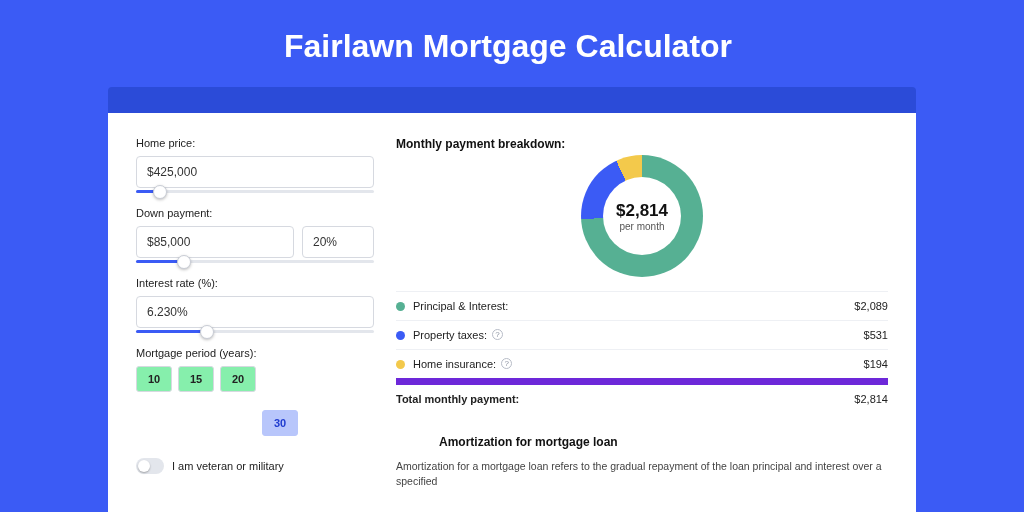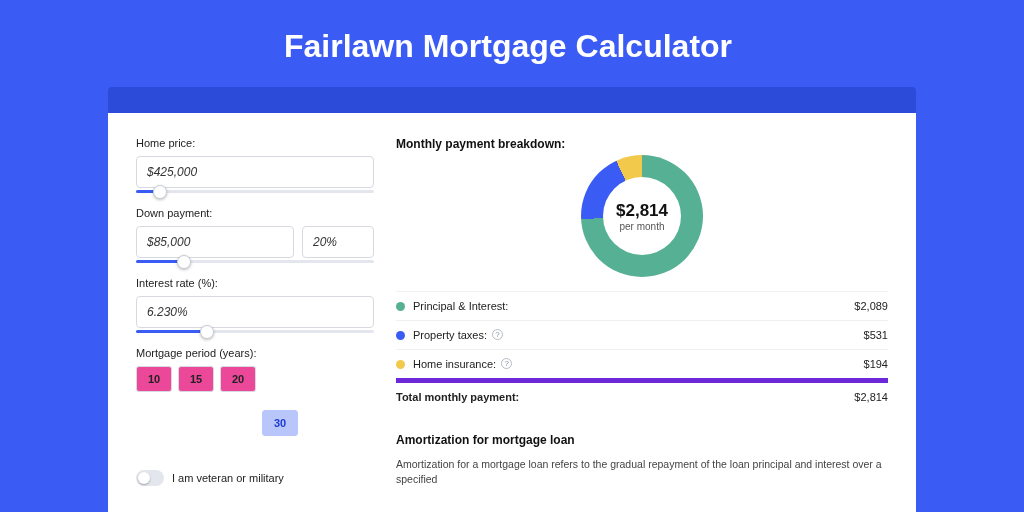--- a/index.html
+++ b/index.html
@@ -42,21 +42,20 @@
   }
   .text-input {
     width: 100%;
     border: 1px solid #d6d9e0;
     border-radius: 4px;
     height: 32px;
     padding: 0 10px;
     font-size: 12px;
     color: #333;
     margin-bottom: 4px;
-    font-style: italic;
   }
   .field-block { margin-bottom: 14px; }
   .slider-track {
     position: relative;
     height: 3px;
     background: #e3e6ec;
     border-radius: 2px;
     margin-top: -2px;
   }
   .slider-fill {
@@ -74,35 +73,35 @@
     border: 1px solid #c9cdd6;
     box-shadow: 0 1px 3px rgba(0,0,0,0.25);
     transform: translate(-50%, -50%);
   }
   .down-row { display: flex; gap: 8px; }
   .down-row .text-input:first-child { flex: 1; }
   .down-row .text-input:last-child { width: 72px; }
   .period-row { display: flex; gap: 6px; }
   .period-btn {
     border: 1px solid #d6d9e0;
-    background: #ec4899;
+    background: #86efac;
     border-radius: 3px;
     width: 36px; height: 26px;
     font-size: 11px;
     font-weight: 600;
     color: #222;
     cursor: pointer;
   }
   .period-btn.selected {
     background: #b8c6fb;
     border-color: #b8c6fb;
     color: #1f3bcf;
     margin-top: 44px;
   }
-  .toggle-row { display: flex; align-items: center; gap: 8px; margin-top: 34px; }
+  .toggle-row { display: flex; align-items: center; gap: 8px; margin-top: 22px; }
   .toggle {
     width: 28px; height: 16px;
     background: #e3e6ec;
     border-radius: 10px;
     position: relative;
     cursor: pointer;
   }
   .toggle::after {
     content: "";
     position: absolute;
@@ -160,37 +159,38 @@
     color: #222;
   }
   .breakdown-row:first-of-type { border-top: 1px solid #eef0f4; }
   .br-dot {
     width: 9px; height: 9px;
     border-radius: 50%;
     margin-right: 8px;
   }
   .br-label { flex: 1; display: flex; gap: 5px;}
   .br-val { font-weight: 400; }
-  .breakdown-row.total { font-weight: 700; border-top: 5px solid #6d28d9;}
+  .breakdown-row.total { font-weight: 700; border-top: 7px solid #6d28d9;}
   .info-icon {
     width: 11px; height: 11px;
     border: 1px solid #b7bcc7;
     border-radius: 50%;
     display: inline-flex;
     align-items: center;
     justify-content: center;
     font-size: 8px;
     color: #8b92a1;
   }
   .amort-title {
     font-size: 12px;
     font-weight: 700;
     color: #111;
     margin-top: 22px;
     margin-bottom: 10px;
+    margin-left: 43px;
   }
   .amort-body {
     font-size: 10.5px;
     color: #444;
     line-height: 1.45;
   }
 </style>
 </head>
 <body>
 

